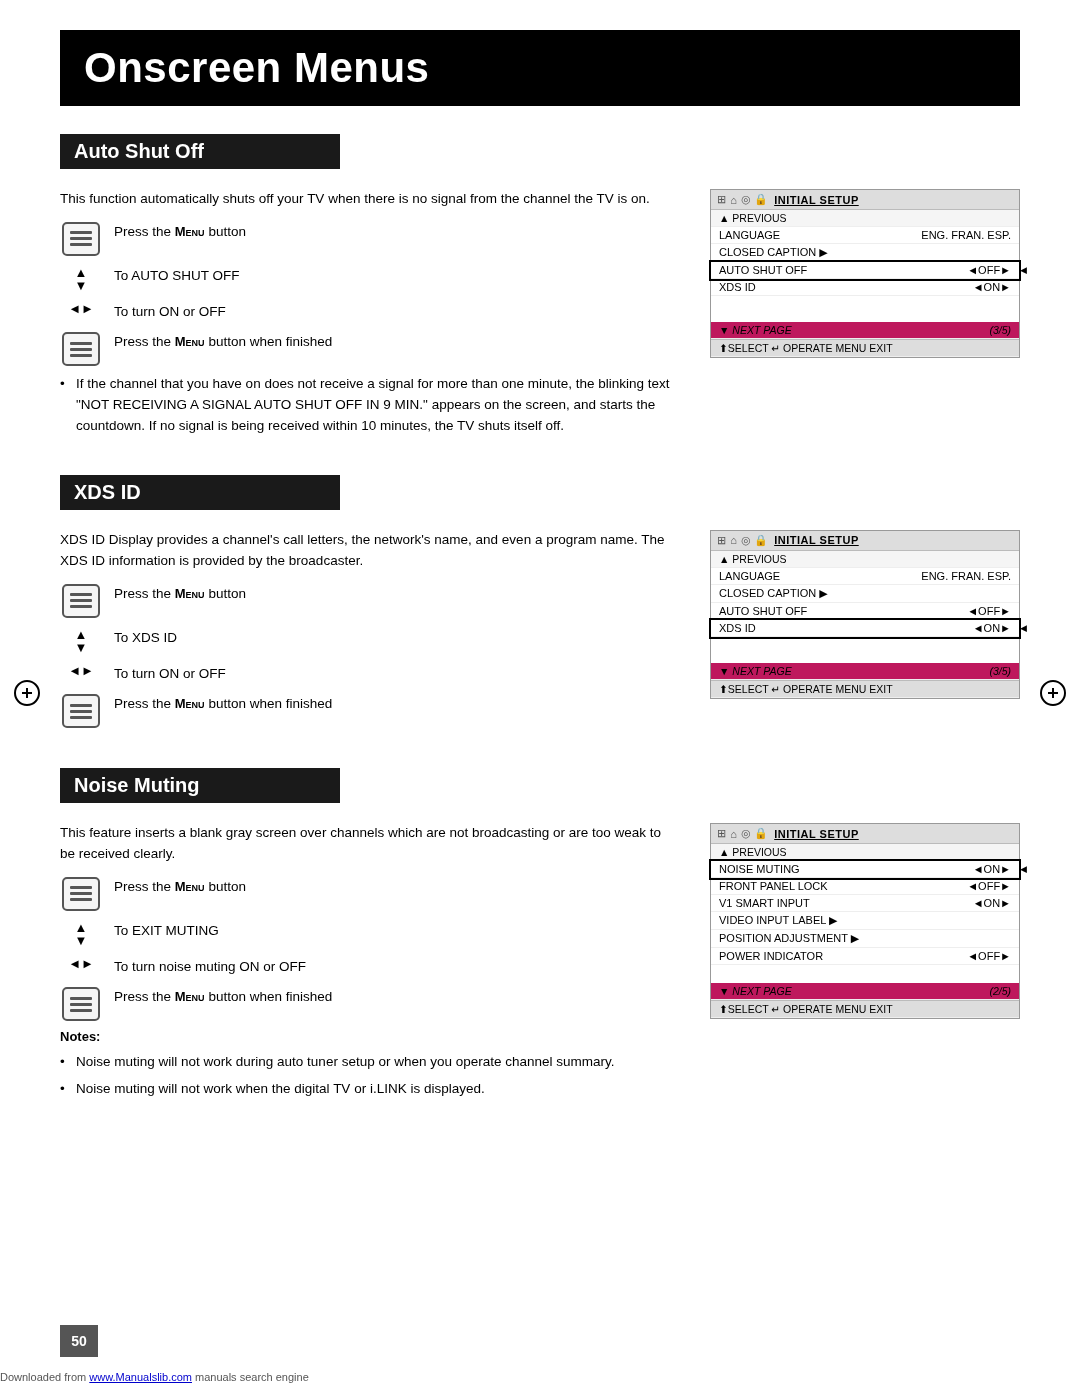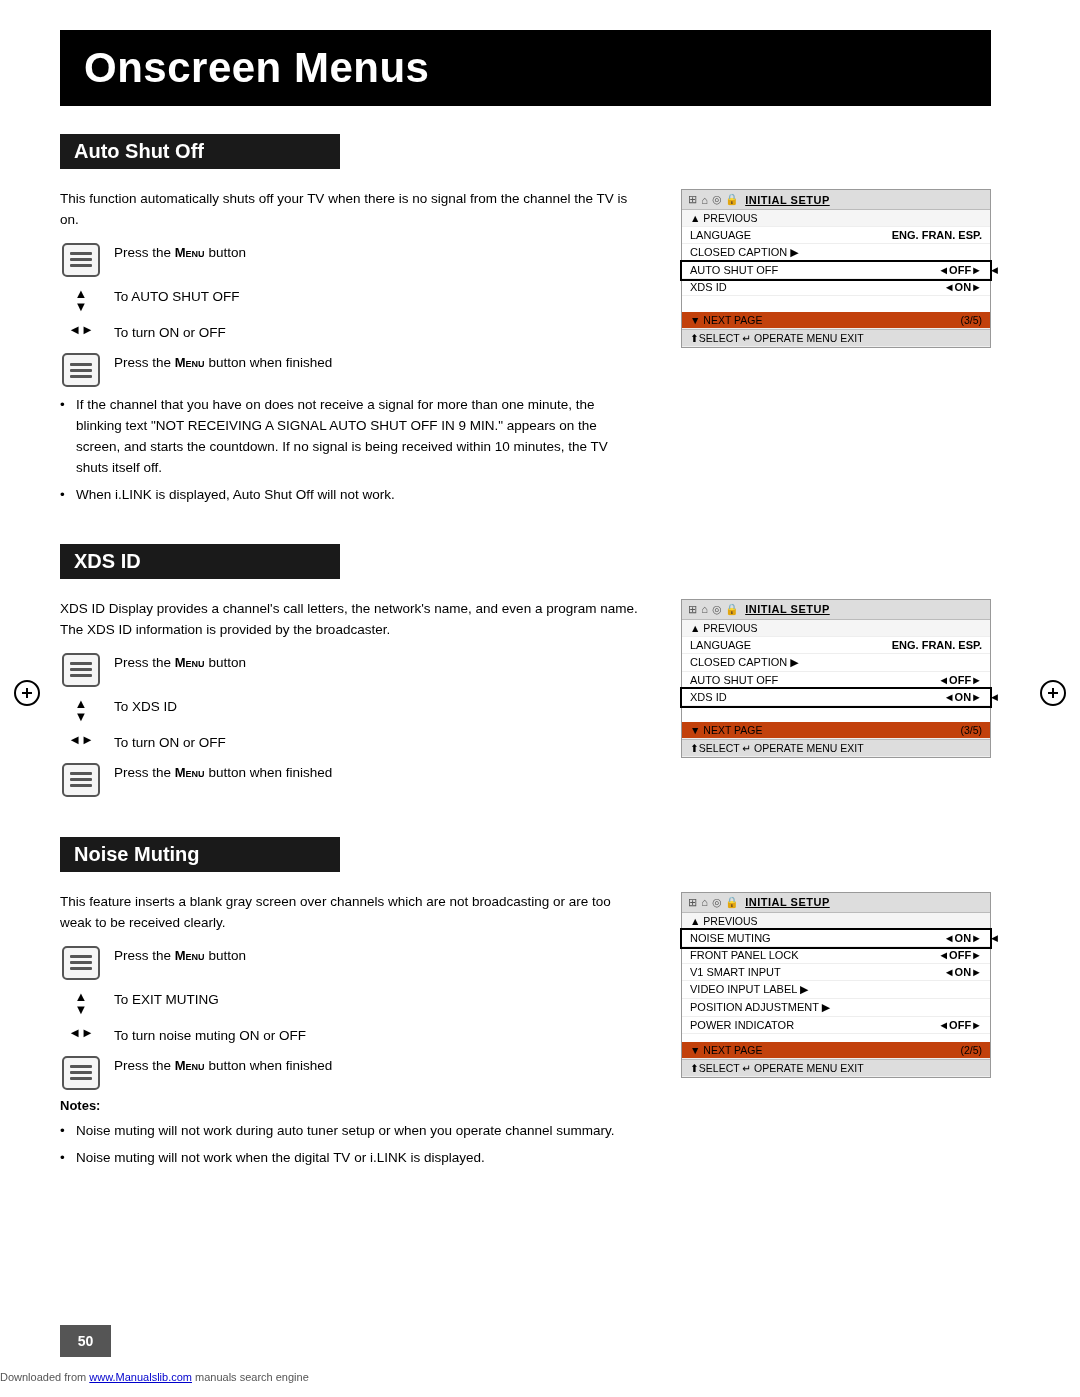--- a/index.html
+++ b/index.html
@@ -9,21 +9,21 @@
       background: #fff;
       color: #000;
       width: 1080px;
       min-height: 1397px;
       padding: 0;
     }
     .page {
       width: 1080px;
       min-height: 1397px;
       background: #fff;
-      padding: 30px 89px 40px 60px;
+      padding: 30px 60px 40px 60px;
       position: relative;
     }
     .page-header {
       background: #000;
       color: #fff;
       font-size: 42px;
       font-weight: bold;
       padding: 14px 24px;
       margin-bottom: 28px;
       letter-spacing: 0.5px;
@@ -159,26 +159,26 @@
       background: #f5f5f5;
       font-size: 10.5px;
       padding: 2px 8px;
     }
     .tv-row-label {
       font-size: 11px;
     }
     .tv-row-value {
       font-size: 11px;
       font-style: normal;
-      font-weight: bold;
     }
     .tv-row.next-page {
-      background: #c2410c;
+      background: #be185d;
       font-size: 10.5px;
-      margin-top: 8px;
+      margin-top: 18px;
+      font-style: italic;
     }
     .tv-row.footer {
       background: #ddd;
       font-size: 10.5px;
       border-top: 1px solid #bbb;
     }
     .tv-spacer {
       height: 8px;
     }
     .highlight-box {
@@ -186,21 +186,21 @@
     }
     .notes-header {
       font-weight: bold;
       margin-bottom: 4px;
     }
     .page-number-box {
       background: #555;
       color: #fff;
       font-size: 14px;
       font-weight: bold;
-      width: 51px;
+      width: 38px;
       height: 32px;
       display: flex;
       align-items: center;
       justify-content: center;
       position: absolute;
       bottom: 40px;
       left: 60px;
     }
     .footer-credit {
       position: absolute;
@@ -279,21 +279,20 @@
               <div class="icon-menu-dot"></div>
               <div class="icon-menu-dot"></div>
               <div class="icon-menu-dot"></div>
             </div>
           </div>
           <div class="instruction-text">Press the <span class="menu-word">Menu</span> button when finished</div>
         </div>
 
         <ul class="bullet-list">
           <li>If the channel that you have on does not receive a signal for more than one minute, the blinking text "NOT RECEIVING A SIGNAL AUTO SHUT OFF IN 9 MIN." appears on the screen, and starts the countdown. If no signal is being received within 10 minutes, the TV shuts itself off.</li>
-          <li>When i.LINK is displayed, Auto Shut Off will not work.</li>
         </ul>
       </div>
 
       <div class="right-col">
         <div class="tv-screen">
           <div class="tv-header">
             <div class="tv-header-icons">
               <span style="font-size:11px;color:#555;">⊞</span>
               <span style="font-size:11px;color:#555;">⌂</span>
               <span style="font-size:11px;color:#555;">◎</span>

